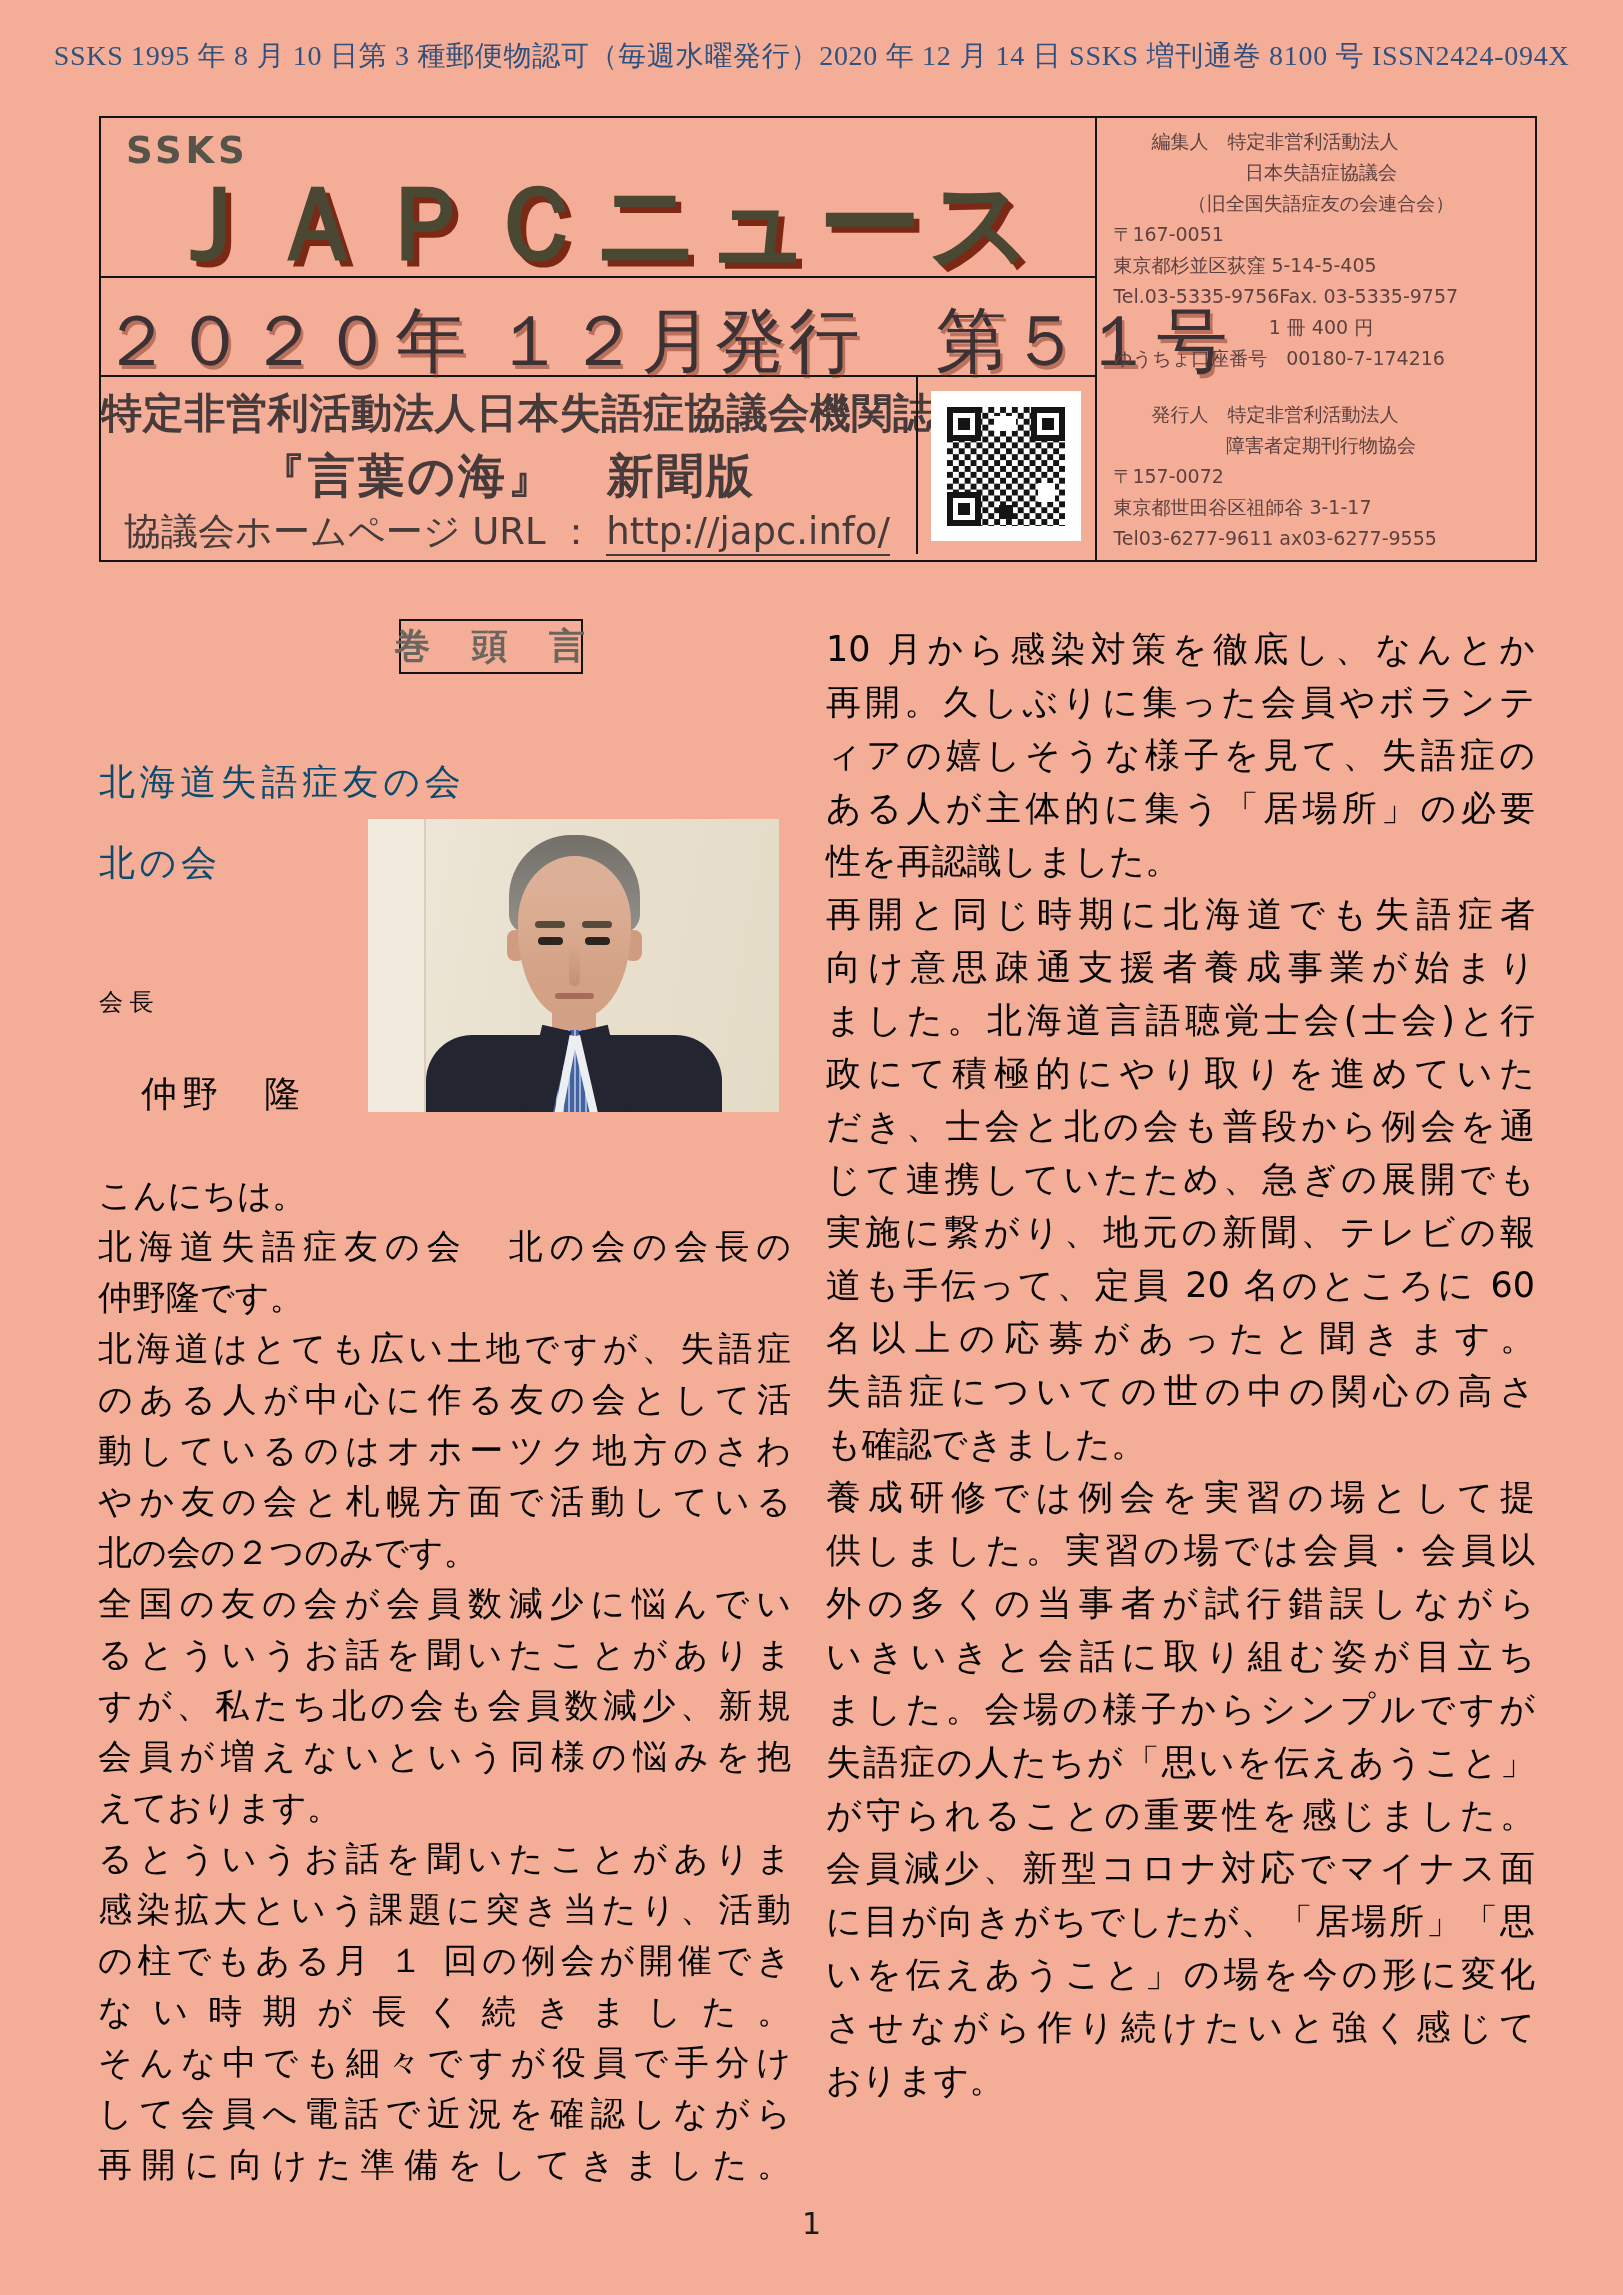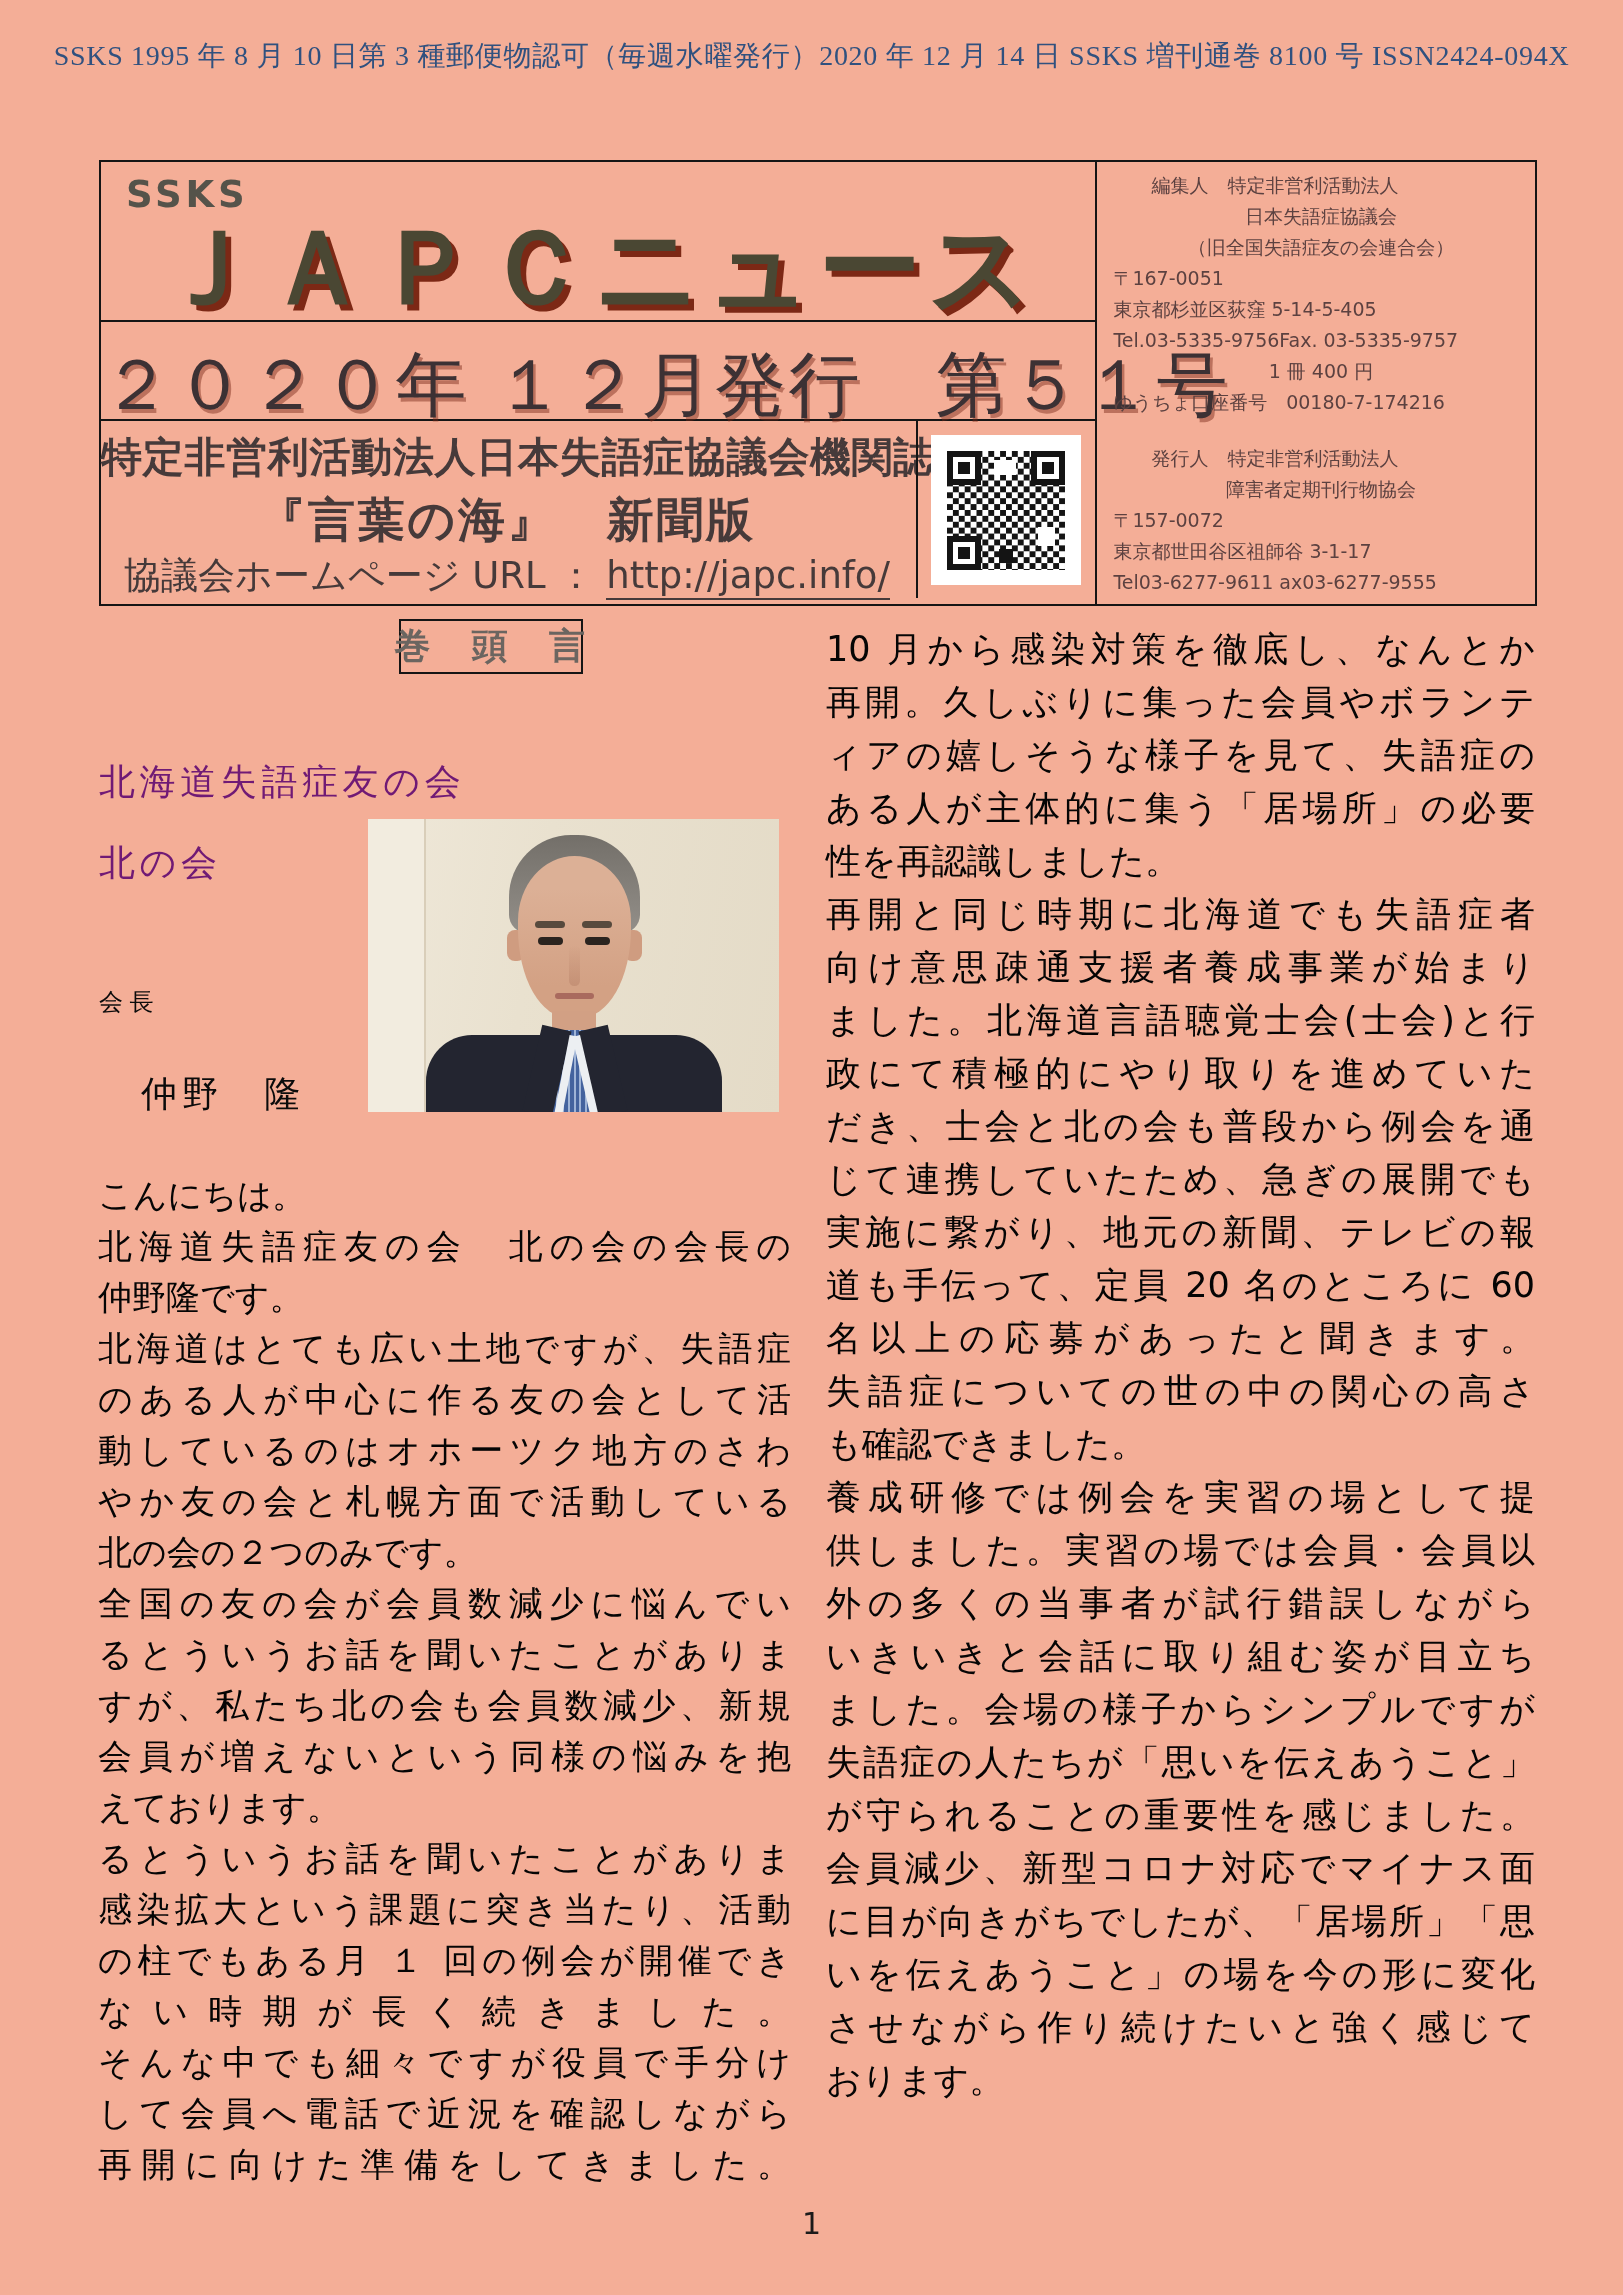--- a/index.html
+++ b/index.html
@@ -12,21 +12,21 @@
   }
   
   .top-header{
     position:absolute;left:0;top:37px;width:100%;
     text-align:center;
     font-family:"Liberation Serif",serif;
     font-size:28px;color:#30517f;letter-spacing:0.7px;
     white-space:nowrap;
   }
   
-  .mast-table{position:absolute;left:99px;top:116px;width:1434px;height:442px;border:2.6px solid #151515;margin-top:44px;}
+  .mast-table{position:absolute;left:99px;top:116px;width:1434px;height:442px;border:2.6px solid #151515;}
   .m-left{position:absolute;left:0;top:0;width:996px;height:100%;border-right:2.6px solid #151515;box-sizing:border-box;}
   .m-row1{position:relative;height:158px;border-bottom:2.6px solid #151515;}
   .ssks{position:absolute;left:25px;top:10.5px;font-size:37px;letter-spacing:3.9px;color:#55534a;font-weight:bold;}
   .japc-title{
     position:absolute;left:0;top:38px;width:100%;text-align:center;
     font-size:103px;font-weight:bold;letter-spacing:6.5px;color:#4a4733;
     text-shadow:5.9px 5.9px 0 #7c2815;white-space:nowrap;
   }
   .m-row2{position:relative;height:97px;border-bottom:2.6px solid #151515;}
   .issue-line{
@@ -60,21 +60,21 @@
   .align-center{text-align:center;}
   .align-indent{padding-left:38px;}
   
   .badge{
     position:absolute;left:399px;top:619px;width:184px;height:55px;
     border:2.6px solid #151515;color:#6b6560;
     font-size:36px;font-weight:bold;letter-spacing:14.4px;
     display:flex;align-items:center;justify-content:center;
     padding-left:11.8px;box-sizing:border-box;white-space:nowrap;
   }
-  .group-line{position:absolute;left:99px;font-size:36px;color:#701a75;letter-spacing:4.6px;white-space:nowrap;}
+  .group-line{position:absolute;left:99px;font-size:36px;color:#0c4a6e;letter-spacing:4.6px;white-space:nowrap;}
   .group-line-1{top:758px;} .group-line-2{top:839px;}
   .role-line{position:absolute;left:99px;top:986px;font-size:24px;color:#0b0b0b;letter-spacing:6.5px;}
   .author-line{position:absolute;left:141px;top:1070px;font-size:36px;color:#0b0b0b;letter-spacing:5.2px;}
   
   .photo{position:absolute;left:368px;top:819px;width:411px;height:293px;overflow:hidden;
     background:linear-gradient(100deg,#efe8d9 0%,#e9e1cf 40%,#e4dbc7 100%);}
   .ph-wall-edge{position:absolute;left:0;top:0;width:56px;height:100%;background:#f2ecdf;border-right:2px solid #d9ceb9;}
   .ph-hair{position:absolute;left:141px;top:15.7px;width:131px;height:98px;
     background:linear-gradient(180deg,#736f69,#938f89);border-radius:62px 62px 18.3px 18.3px;}
   .ph-ear{position:absolute;top:111px;width:18.3px;height:31px;background:#cf9c80;border-radius:7.9px;}

